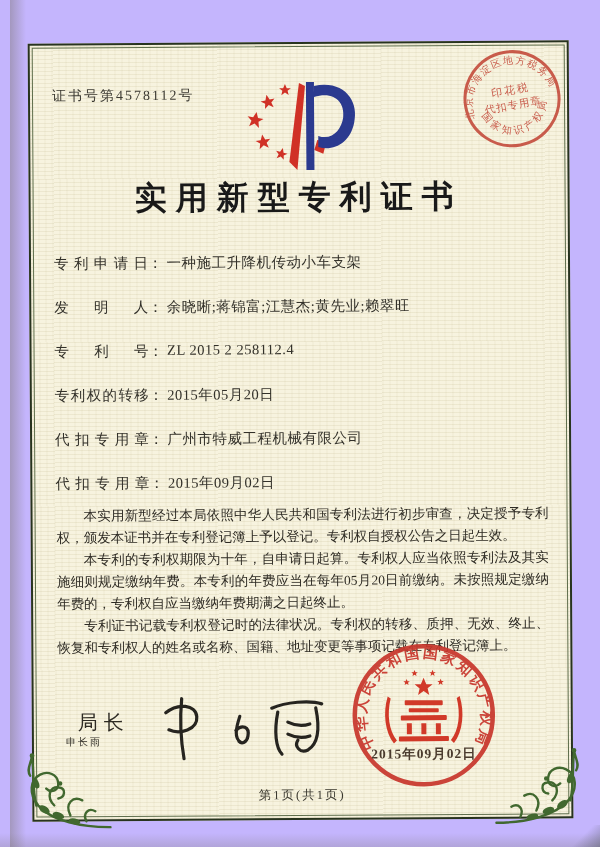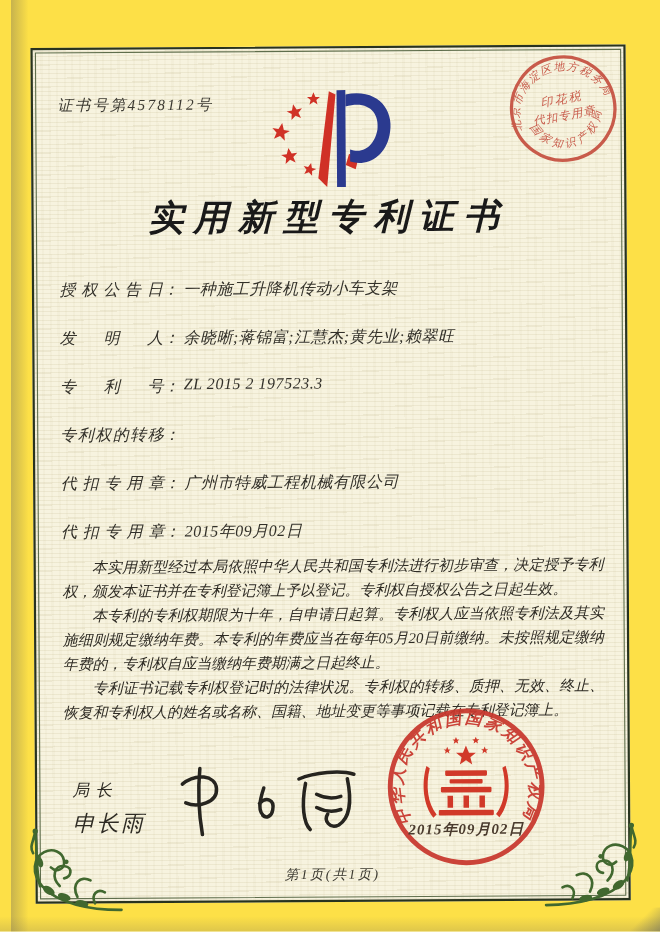--- a/index.html
+++ b/index.html
@@ -1,20 +1,20 @@
 <!DOCTYPE html>
 <html><head>
 <meta charset="utf-8">
 <style>
   html,body { margin:0; padding:0; }
   body {
     width:600px; height:847px; background:#ffffff; overflow:hidden;
     font-family:"Liberation Serif","DejaVu Serif",serif;
   }
-  .photo { position:relative; width:600px; height:847px; background:#fde047; overflow:hidden;font-style:italic; }
+  .photo { position:relative; width:600px; height:847px; background:#c4b5fd; overflow:hidden; }
   .edge-shadow {
     position:absolute; left:10px; top:0; bottom:0; width:16px; z-index:1;
     background:linear-gradient(90deg, rgba(110,104,88,0.38), rgba(110,104,88,0.0));
   }
   .bottom-shadow {
     position:absolute; left:0; right:0; bottom:0; height:14px; z-index:1;
     background:linear-gradient(0deg, rgba(110,104,88,0.22), rgba(110,104,88,0));
   }
   .corner-dark {
     position:absolute; right:0; bottom:0; width:30px; height:22px; z-index:1;
@@ -46,22 +46,22 @@
   .field-label { display:inline-block; width:94px; text-align:justify; text-align-last:justify; letter-spacing:0; }
   .field-sep { display:inline-block; margin-right:4px; }
   .field-value { letter-spacing:0.5px; }
 
   .body-text {
     position:absolute; left:56px; top:504px; width:492px; z-index:4;
     font-size:13.5px; line-height:22px; color:#2e2b24; text-align:justify;
   }
   .body-text p { margin:0; text-indent:2em; }
 
-  .signer-title { position:absolute; left:64px; top:708px; font-size:15px; letter-spacing:6px; color:#2e2b24; z-index:4; }
-  .signer-name  { position:absolute; left:64px; top:734px; font-size:20px; letter-spacing:2px; color:#2e2b24; z-index:4; }
+  .signer-title { position:absolute; left:76px; top:708px; font-size:20px; letter-spacing:6px; color:#2e2b24; z-index:4; }
+  .signer-name  { position:absolute; left:64px; top:734px; font-size:10px; letter-spacing:2px; color:#2e2b24; z-index:4; }
   .signature { position:absolute; left:142px; top:686px; width:200px; height:84px; z-index:5; }
 
   .seal { position:absolute; left:347px; top:641px; width:150px; height:150px; z-index:5; opacity:0.93; }
   .seal-date {
     position:absolute; left:342px; top:746px; width:160px; text-align:center; z-index:6;
     font-size:13.5px; letter-spacing:1px; color:#4a3b2e; font-weight:bold;
   }
   .revenue-stamp { position:absolute; left:459px; top:45px; width:110px; height:110px; z-index:5; opacity:0.82; transform:rotate(-10deg); }
 
   .footer { position:absolute; left:0; right:0; top:787px; text-align:center; font-size:12.5px; letter-spacing:2px; color:#3a382f; z-index:4; }
@@ -99,37 +99,38 @@
       <g fill="#2b3a8f">
         <polygon points="73,2 81,2 81,90 73,90"></polygon>
         <path d="M81,6 C112,0 126,22 121,43 C117,63 100,72 85,67 L85,56 C99,61 108,50 110,38 C112,22 101,11 81,17 Z"></path>
       </g>
     </svg>
 
     <div class="title">实用新型专利证书</div>
 
     <div class="fields">
       <div class="field-row">
-        <span class="field-label">授权公告日</span>
+        <span class="field-label">专利申请日</span>
           <span class="field-sep">：</span>
           <span class="field-value">一种施工升降机传动小车支架</span>
       </div>
       <div class="field-row">
         <span class="field-label">发明人</span>
           <span class="field-sep">：</span>
           <span class="field-value">余晓晰;蒋锦富;江慧杰;黄先业;赖翠旺</span>
       </div>
       <div class="field-row">
         <span class="field-label">专利号</span>
           <span class="field-sep">：</span>
-          <span class="field-value">ZL 2015 2 197523.3</span>
+          <span class="field-value">ZL 2015 2 258112.4</span>
       </div>
       <div class="field-row">
         <span class="field-label">专利权的转移</span>
           <span class="field-sep">：</span>
+          <span class="field-value">2015年05月20日</span>
       </div>
       <div class="field-row">
         <span class="field-label">代扣专用章</span>
           <span class="field-sep">：</span>
           <span class="field-value">广州市特威工程机械有限公司</span>
       </div>
       <div class="field-row">
         <span class="field-label">代扣专用章</span>
           <span class="field-sep">：</span>
           <span class="field-value">2015年09月02日</span>

